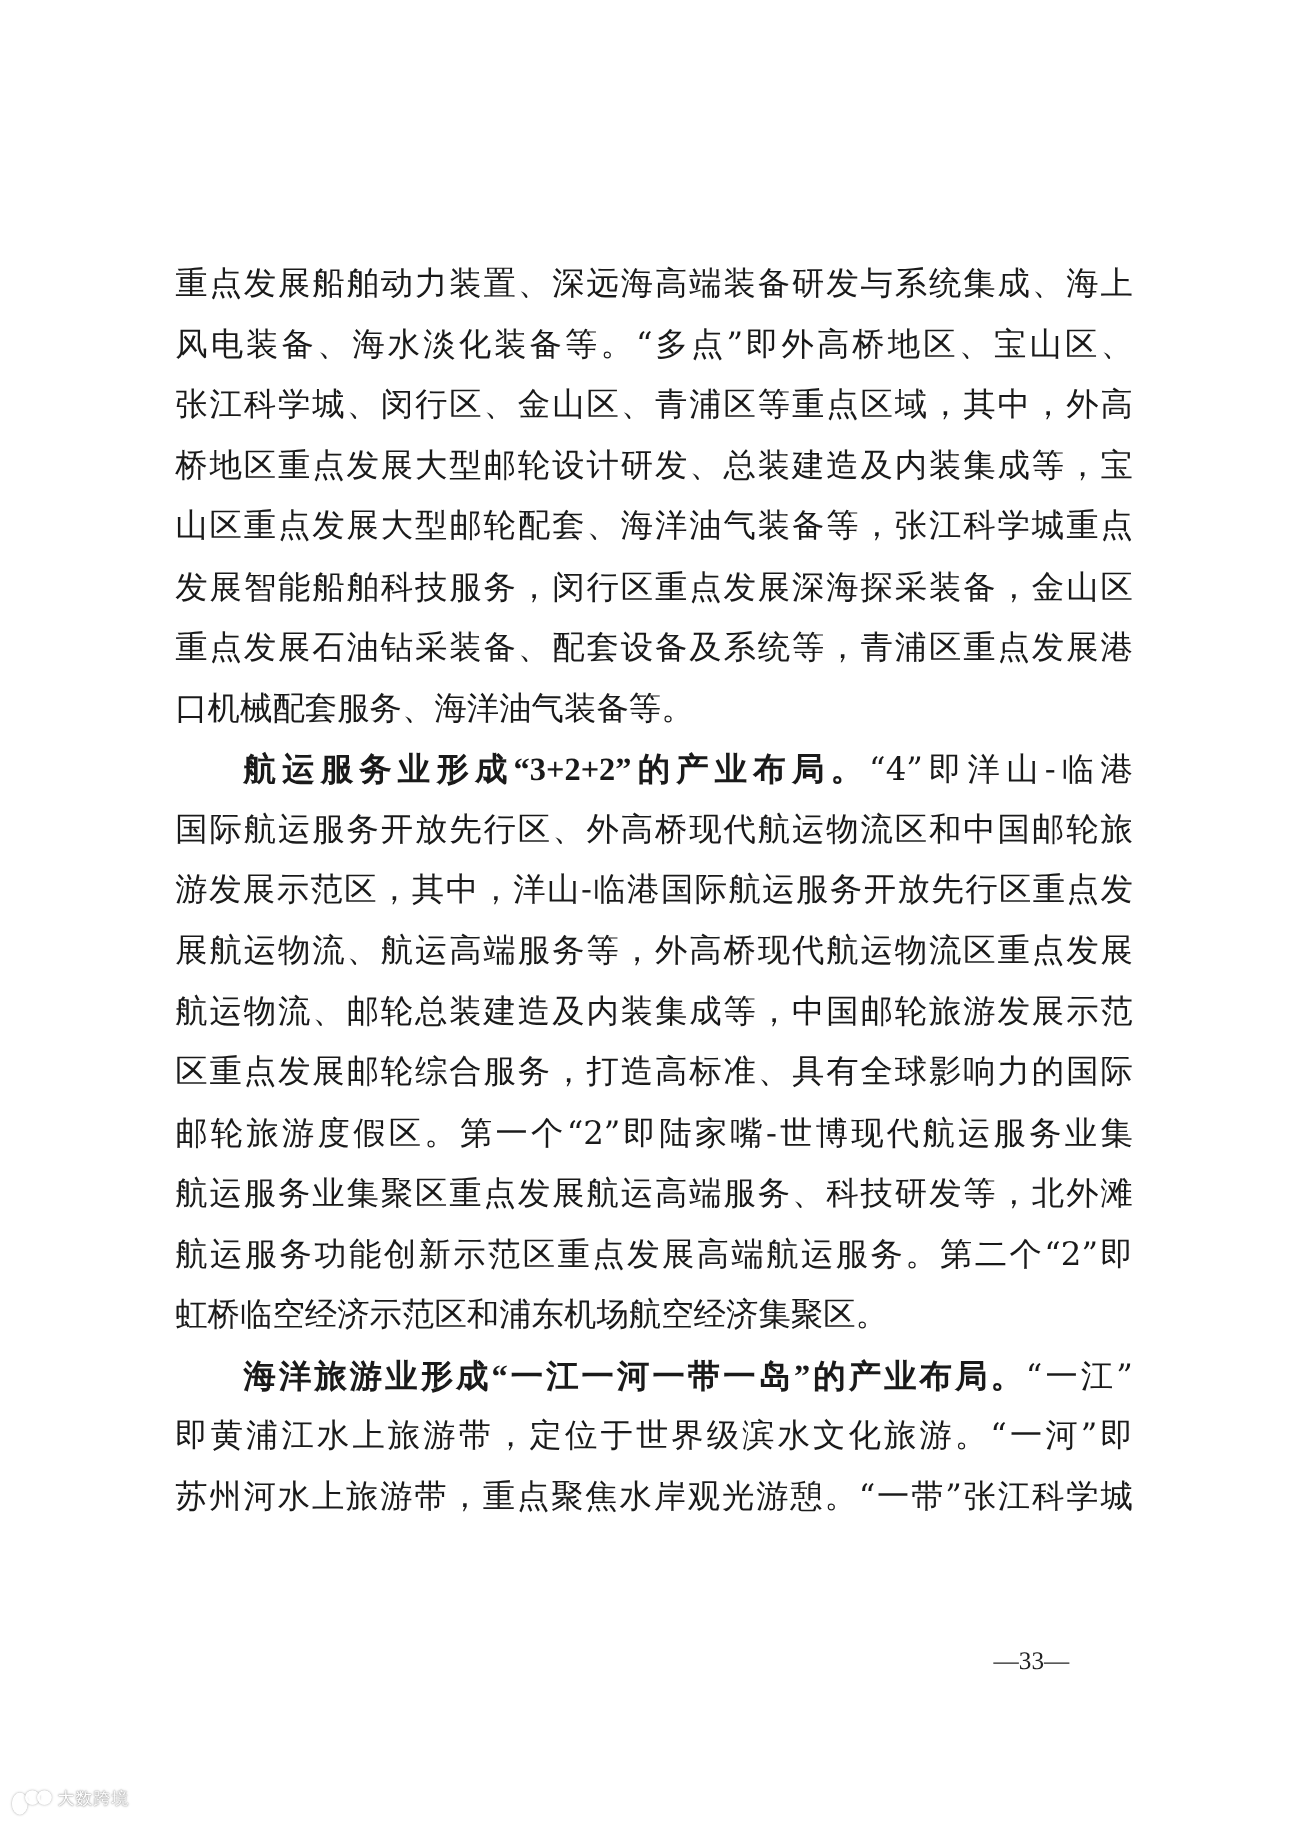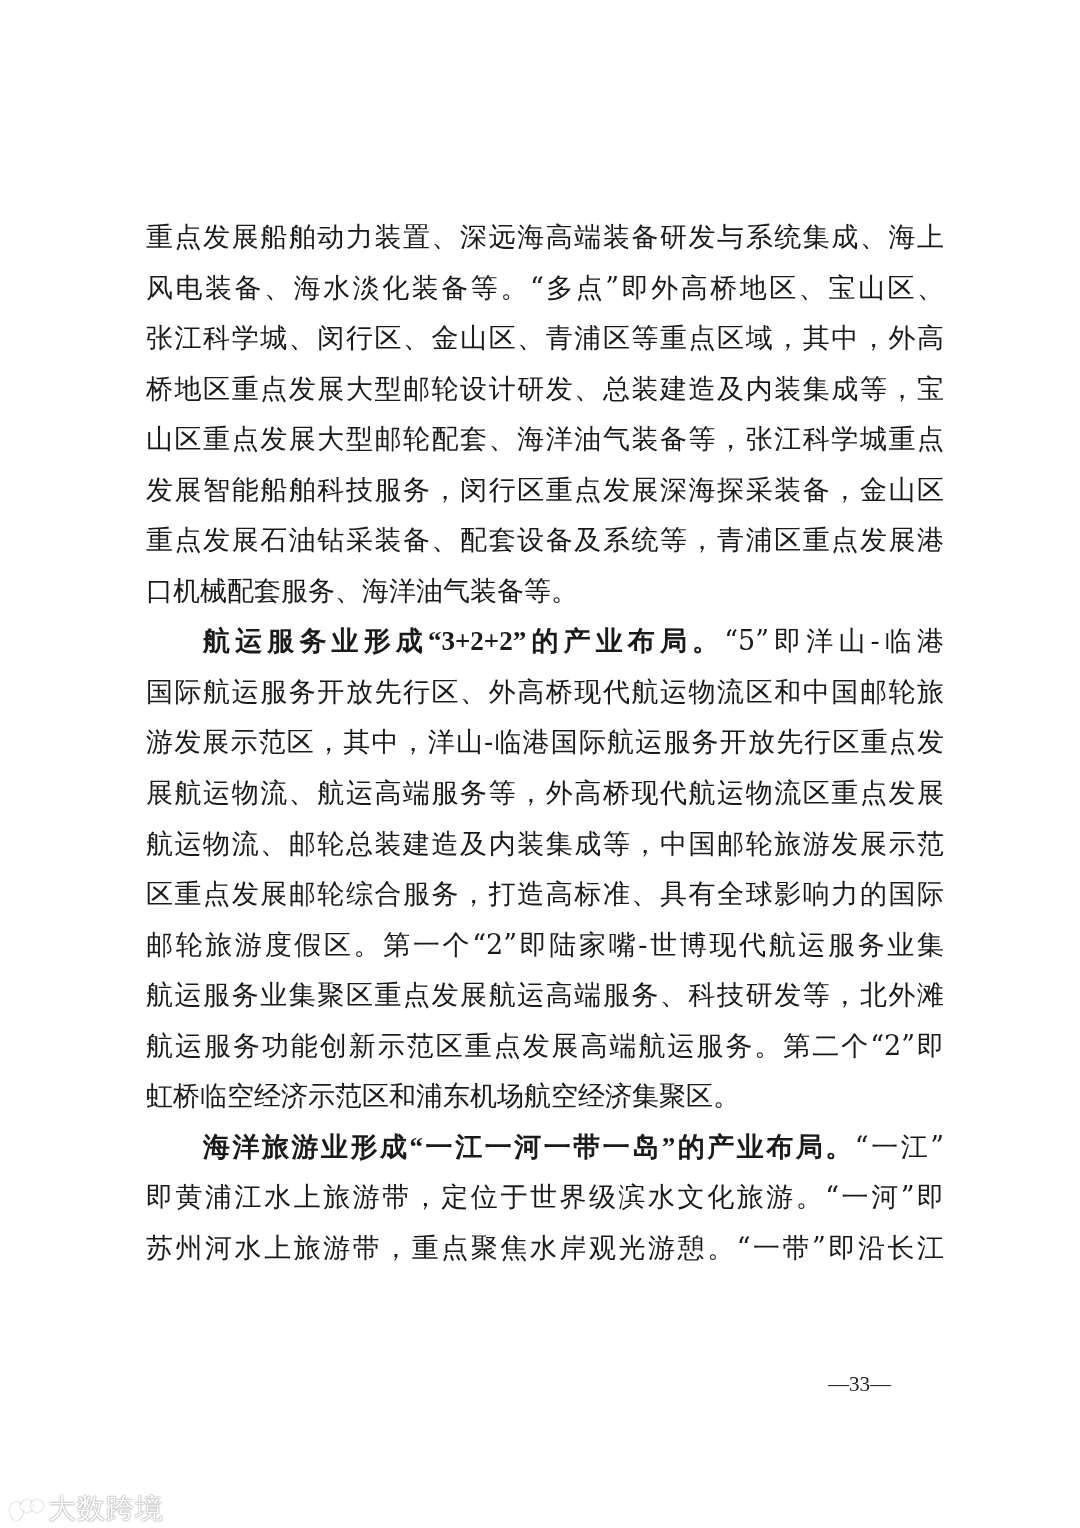--- a/index.html
+++ b/index.html
@@ -19,24 +19,24 @@
   }
   .line.last { text-align-last: left; }
   .line.indent { padding-left: 57px; width: 741px; }
   .bold { font-weight: bold; font-family: Liberation Serif, serif; }
   .page-number {
     position: absolute; left: 828px; top: 1372px;
     font-size: 21px; font-family: "Liberation Serif", serif; color: #222;
   }
   .watermark {
     position: absolute; left: 8px; top: 1490px;
-    font-size: 28px; font-family: "DejaVu Sans", sans-serif;
+    font-size: 14px; font-family: "DejaVu Sans", sans-serif;
     color: #ffffff; letter-spacing: 1px;
     text-shadow: 0 0 2px #999, 0 0 1px #888;
-    display: flex; align-items: center; gap: 6px;
+    display: flex; align-items: flex-start; gap: 6px;
   }
   .logo-icon {
     display: inline-block; width: 34px; height: 22px; position: relative;
   }
   .logo-icon span {
     position: absolute; border: 2px solid #ffffff; border-radius: 50%;
     box-shadow: 0 0 2px #999;
   }
 </style>
 </head>
@@ -47,34 +47,34 @@
 
     <div class="line">重点发展船舶动力装置、深远海高端装备研发与系统集成、海上</div>
     <div class="line">风电装备、海水淡化装备等。“多点”即外高桥地区、宝山区、</div>
     <div class="line">张江科学城、闵行区、金山区、青浦区等重点区域，其中，外高</div>
     <div class="line">桥地区重点发展大型邮轮设计研发、总装建造及内装集成等，宝</div>
     <div class="line">山区重点发展大型邮轮配套、海洋油气装备等，张江科学城重点</div>
     <div class="line">发展智能船舶科技服务，闵行区重点发展深海探采装备，金山区</div>
     <div class="line">重点发展石油钻采装备、配套设备及系统等，青浦区重点发展港</div>
     <div class="line last">口机械配套服务、海洋油气装备等。</div>
 
-    <div class="line indent"><span class="bold">航运服务业形成“3+2+2”的产业布局。</span><span>“5”即洋山-临港</span></div>
+    <div class="line indent"><span class="bold">航运服务业形成“3+2+2”的产业布局。</span><span>“4”即洋山-临港</span></div>
     <div class="line">国际航运服务开放先行区、外高桥现代航运物流区和中国邮轮旅</div>
     <div class="line">游发展示范区，其中，洋山-临港国际航运服务开放先行区重点发</div>
     <div class="line">展航运物流、航运高端服务等，外高桥现代航运物流区重点发展</div>
     <div class="line">航运物流、邮轮总装建造及内装集成等，中国邮轮旅游发展示范</div>
     <div class="line">区重点发展邮轮综合服务，打造高标准、具有全球影响力的国际</div>
     <div class="line">邮轮旅游度假区。第一个“2”即陆家嘴-世博现代航运服务业集</div>
     <div class="line">航运服务业集聚区重点发展航运高端服务、科技研发等，北外滩</div>
     <div class="line">航运服务功能创新示范区重点发展高端航运服务。第二个“2”即</div>
     <div class="line last">虹桥临空经济示范区和浦东机场航空经济集聚区。</div>
 
     <div class="line indent"><span class="bold">海洋旅游业形成“一江一河一带一岛”的产业布局。</span><span>“一江”</span></div>
     <div class="line">即黄浦江水上旅游带，定位于世界级滨水文化旅游。“一河”即</div>
-    <div class="line">苏州河水上旅游带，重点聚焦水岸观光游憩。“一带”即沿长江</div>
+    <div class="line">苏州河水上旅游带，重点聚焦水岸观光游憩。“一带”张江科学城</div>
   </div>
 
   <div class="page-number">—33—</div>
 
   <div class="watermark">
     <span class="logo-icon">
       <span style="left:2px;top:4px;width:9px;height:14px;"></span>
       <span style="left:13px;top:2px;width:8px;height:8px;"></span>
       <span style="left:23px;top:2px;width:8px;height:8px;"></span>
     </span>

